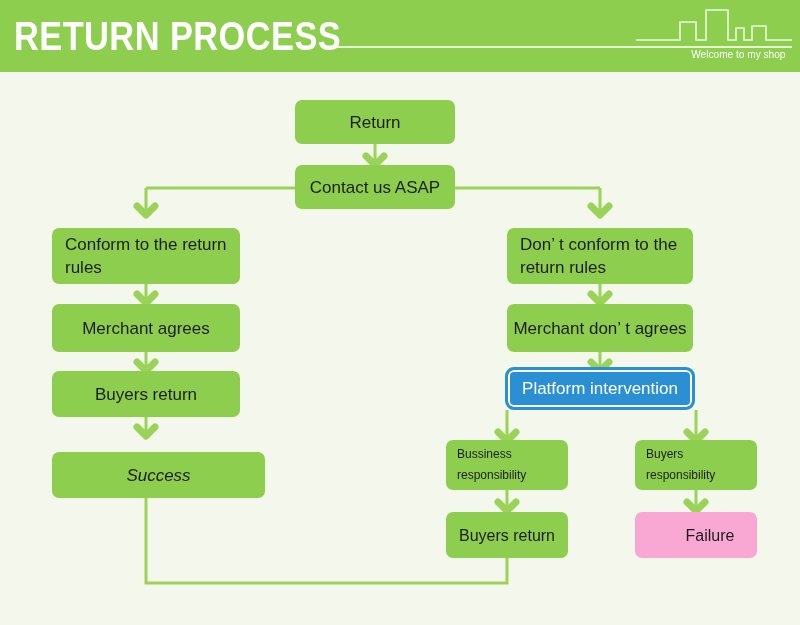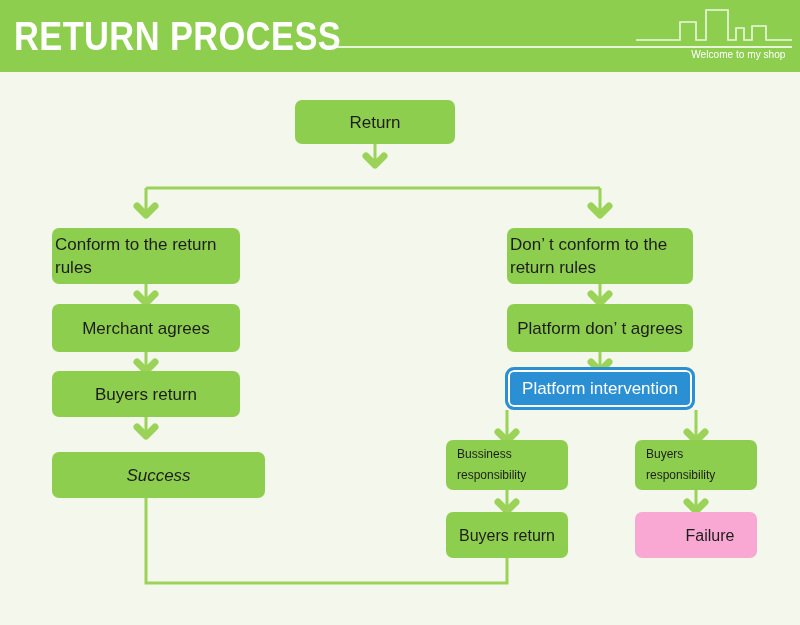--- a/index.html
+++ b/index.html
@@ -85,21 +85,21 @@
     border-radius: 7px;
     background: #8ece4e;
     color: #1d1d1b;
     font-size: 17px;
     line-height: 23px;
     display: flex;
     align-items: center;
   }
   .node .label { display: block; width: 100%; }
   .node.center { justify-content: center; text-align: center; }
-  .node.leftal { justify-content: flex-start; text-align: left; padding-left: 3px; padding-right: 10px; }
+  .node.leftal { justify-content: flex-start; text-align: left; padding-left: 13px; padding-right: 10px; }
   .node.gray { background: #f9a8d4; padding-left: 28px; }
   .node.blue {
     background: #2b8fd4;
     color: #ffffff;
     border: 3px solid #2b8fd4;
     border-radius: 9px;
     box-shadow: inset 0 0 0 2px #ffffff;
     text-align: center;
   }
 </style>
@@ -168,20 +168,23 @@
         <path d="M687 430 L696 439 L705 430"></path>
 
         <path d="M137 409 L146 400 L155 409"></path>
       </g>
     </svg>
 
     <div class="node center" style="left:295px; top:28px; width:160px; height:44px;">
       <span class="label">Return</span>
     </div>
 
+    <div class="node center" style="left:295px; top:93px; width:160px; height:44px;">
+      <span class="label">Contact us ASAP</span>
+    </div>
 
     <div class="node leftal" style="left:52px; top:156px; width:188px; height:56px;">
       <span class="label">Conform to the return rules</span>
     </div>
 
     <div class="node center" style="left:52px; top:232px; width:188px; height:48px;">
       <span class="label">Merchant agrees</span>
     </div>
 
     <div class="node center" style="left:52px; top:299px; width:188px; height:46px;">
@@ -190,21 +193,21 @@
 
     <div class="node center" style="left:52px; top:380px; width:213px; height:46px;font-style:italic;">
       <span class="label">Success</span>
     </div>
 
     <div class="node leftal" style="left:507px; top:156px; width:186px; height:56px;">
       <span class="label">Don’ t conform to the return rules</span>
     </div>
 
     <div class="node center" style="left:507px; top:232px; width:186px; height:48px;">
-      <span class="label">Platform don’ t agrees</span>
+      <span class="label">Merchant don’ t agrees</span>
     </div>
 
     <div class="node center blue" style="left:505px; top:295px; width:190px; height:43px;">
       <span class="label">Platform intervention</span>
     </div>
 
     <div class="node leftal" style="left:446px; top:368px; width:122px; height:50px; font-size:12px; line-height:21px; padding-left:11px; padding-right:8px;">
       <span class="label">Bussiness responsibility</span>
     </div>
 

